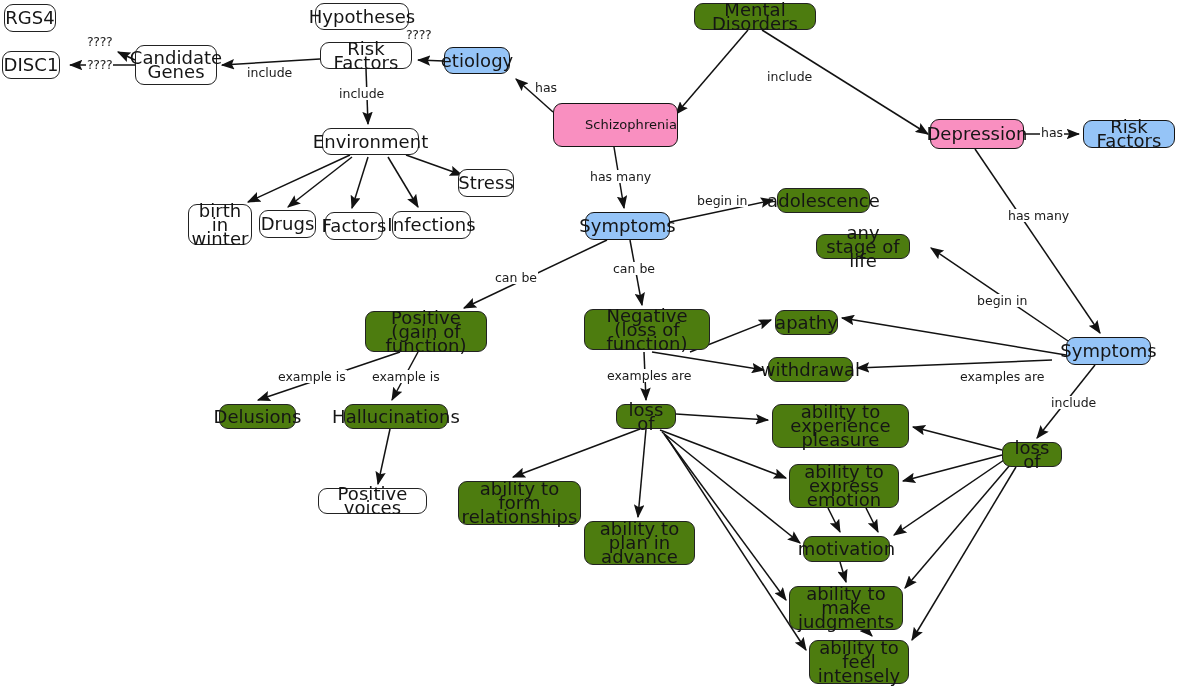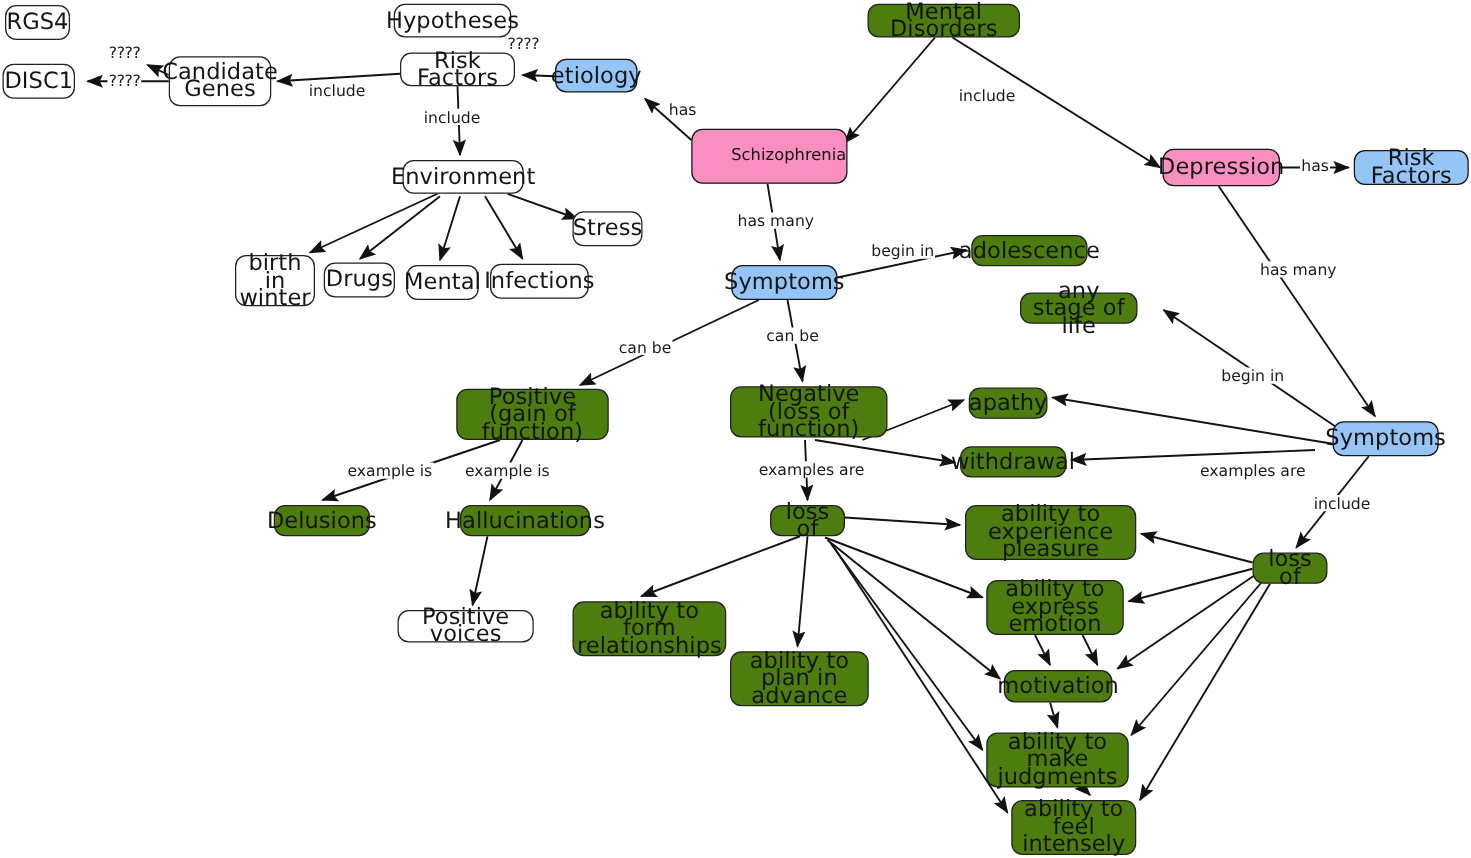--- a/index.html
+++ b/index.html
@@ -124,37 +124,37 @@
   <div class="node white" style="left:2px;top:51px;width:58px;height:28px;">DISC1</div>
   <div class="node white" style="left:135px;top:45px;width:82px;height:40px;">Candidate
 Genes</div>
   <div class="node white" style="left:315px;top:3px;width:94px;height:27px;">Hypotheses</div>
   <div class="node white" style="left:320px;top:42px;width:92px;height:27px;">Risk Factors</div>
   <div class="node blue" style="left:444px;top:47px;width:66px;height:27px;">etiology</div>
   <div class="node white" style="left:322px;top:128px;width:97px;height:27px;">Environment</div>
   <div class="node white" style="left:188px;top:204px;width:64px;height:41px;">birth in
 winter</div>
   <div class="node white" style="left:259px;top:210px;width:57px;height:28px;">Drugs</div>
-  <div class="node white" style="left:325px;top:212px;width:58px;height:28px;">Mental</div>
+  <div class="node white" style="left:325px;top:212px;width:58px;height:28px;">Factors</div>
   <div class="node white" style="left:392px;top:211px;width:79px;height:28px;">Infections</div>
   <div class="node white" style="left:458px;top:169px;width:56px;height:28px;">Stress</div>
   <div class="node pale" style="left:694px;top:3px;width:122px;height:27px;">Mental Disorders</div>
   <div class="node pink big" style="left:553px;top:103px;width:125px;height:44px;padding-left:36px;">Schizophrenia</div>
   <div class="node pink" style="left:930px;top:119px;width:94px;height:30px;">Depression</div>
   <div class="node blue" style="left:1083px;top:120px;width:92px;height:28px;">Risk Factors</div>
   <div class="node blue" style="left:585px;top:212px;width:85px;height:28px;">Symptoms</div>
   <div class="node pale" style="left:777px;top:188px;width:93px;height:25px;">adolescence</div>
   <div class="node pale" style="left:816px;top:234px;width:94px;height:25px;">any stage of life</div>
   <div class="node blue" style="left:1066px;top:337px;width:85px;height:28px;">Symptoms</div>
   <div class="node pale" style="left:365px;top:311px;width:122px;height:41px;">Positive
 (gain of function)</div>
   <div class="node pale" style="left:584px;top:309px;width:126px;height:41px;">Negative
 (loss of function)</div>
   <div class="node pale" style="left:219px;top:404px;width:77px;height:25px;">Delusions</div>
-  <div class="node pale" style="left:344px;top:404px;width:104px;height:25px;margin-left:24px;">Hallucinations</div>
+  <div class="node pale" style="left:344px;top:404px;width:104px;height:25px;">Hallucinations</div>
   <div class="node white" style="left:318px;top:488px;width:109px;height:26px;">Positive voices</div>
   <div class="node pale" style="left:775px;top:310px;width:63px;height:25px;">apathy</div>
   <div class="node pale" style="left:768px;top:357px;width:85px;height:25px;">withdrawal</div>
   <div class="node pale" style="left:616px;top:404px;width:60px;height:25px;">loss of</div>
   <div class="node pale" style="left:1002px;top:442px;width:60px;height:25px;">loss of</div>
   <div class="node pale" style="left:458px;top:481px;width:123px;height:44px;">ability to
 form relationships</div>
   <div class="node pale" style="left:584px;top:521px;width:111px;height:44px;">ability to
 plan in advance</div>
   <div class="node pale" style="left:772px;top:404px;width:137px;height:44px;">ability to

